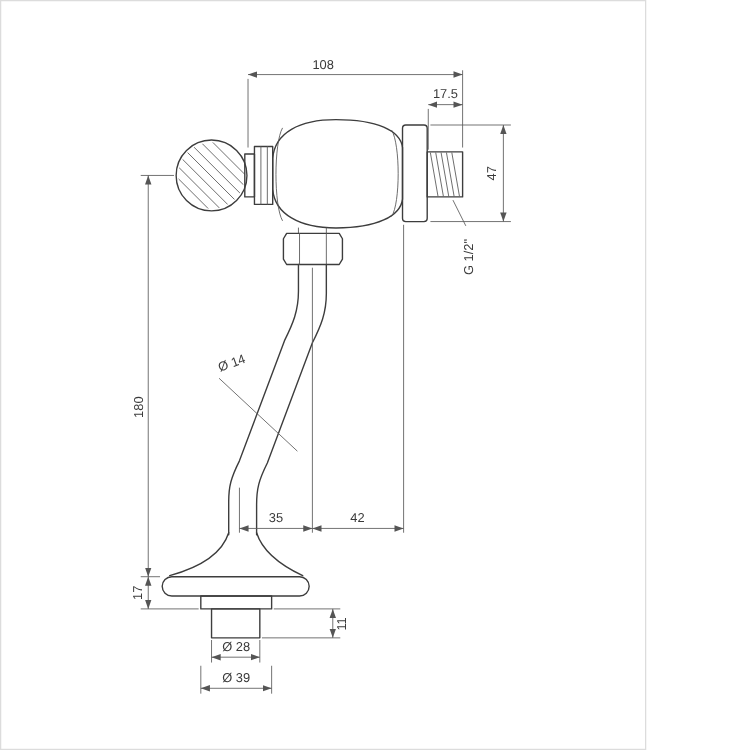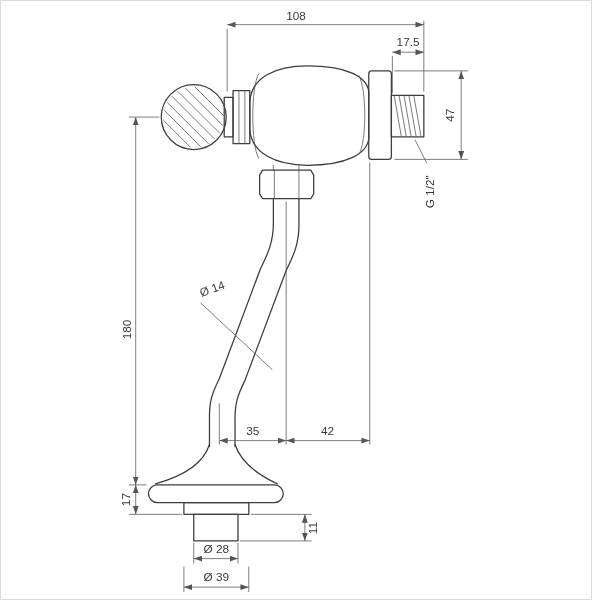--- a/index.html
+++ b/index.html
@@ -1,17 +1,17 @@
 <!DOCTYPE html>
 <html><head>
 <meta charset="utf-8">
 <style>
   html,body{margin:0;padding:0;background:#ffffff;}
   .canvas{
-    width:592px;height:600px;box-sizing:border-box;
+    width:517px;height:600px;box-sizing:border-box;
     border:1px solid #dcdcdc;background:#ffffff;overflow:hidden;
     font-family:"Liberation Sans",sans-serif;
   }
   svg{display:block;width:100%;height:100%;}
   .geo{fill:none;stroke:#3d3d3d;stroke-width:1.3;stroke-linecap:round;stroke-linejoin:round;}
   .geo .thin{stroke-width:0.8;stroke:#555555;}
   .dim line, .dim path{fill:none;stroke:#5b5b5b;stroke-width:0.8;}
   .lbl{fill:#3a3a3a;font-size:12px;font-family:"Liberation Sans",sans-serif;}
 </style>
 </head>

